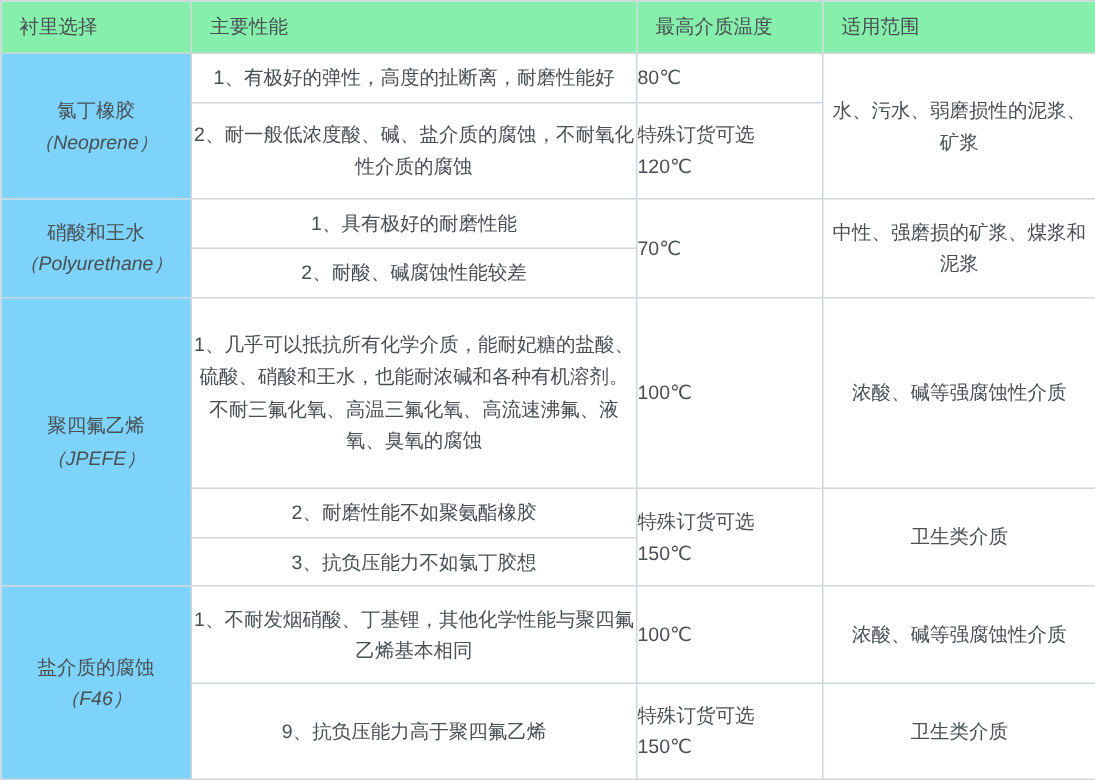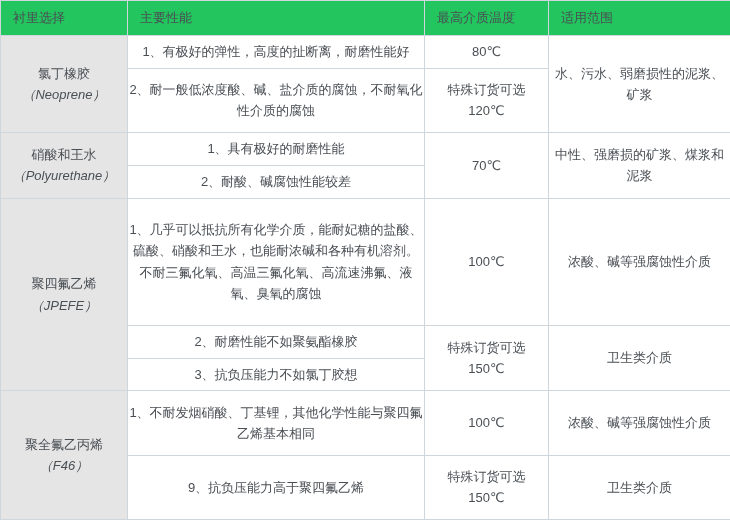--- a/index.html
+++ b/index.html
@@ -32,56 +32,55 @@
   table.spec th, table.spec td {
     border: 1px solid #cfd7dc;
     padding: 0;
     vertical-align: middle;
     font-size: 13px;
     color: #4a4f54;
     line-height: 1.65;
   }
   
   thead th {
-    background: #22c55e;
+    background: #86efac;
     color: #ffffff;
     font-weight: normal;
     font-size: 13.5px;
     height: 34px;
     border: 1px solid #1fb6b6;
     text-align: left;
   }
   thead th .pad {
     padding: 0 12px;
   }
   thead th.th0 {
     text-align: left;
   }
   
   td.label {
-    background: #e5e5e5;
+    background: #7dd3fc;
     color: #ffffff;
     text-align: center;
     font-size: 13.5px;
     line-height: 1.8;
     border: 1px solid #1fb6b6;
     padding: 4px 6px;
   }
   td.label .l1 { display: block; }
   td.label .l2 { display: block; font-style: italic; }
 
   
   td.perf {
     padding: 9px 12px 9px 13px;
     text-align: center;
     color: #4c5257;
   }
   
   td.temp {
-    text-align: center;
     color: #4c5257;
     padding: 8px 4px;
   }
   td.temp .t2 { display: block; }
   
   td.scope {
     padding: 9px 12px 9px 13px;
     text-align: center;
     color: #4c5257;
   }
@@ -167,21 +166,21 @@
           <span class="t2">150℃</span>
         </td>
         <td class="scope" rowspan="2">卫生类介质</td>
       </tr>
       <tr>
         <td class="perf">3、抗负压能力不如氯丁胶想</td>
       </tr>
 
       <tr>
         <td class="label" rowspan="2">
-          <span class="l1">聚全氟乙丙烯</span>
+          <span class="l1">盐介质的腐蚀</span>
           <span class="l2">（F46）</span>
         </td>
         <td class="perf">1、不耐发烟硝酸、丁基锂，其他化学性能与聚四氟乙烯基本相同</td>
         <td class="temp">
           <span class="t1">100℃</span>
         </td>
         <td class="scope">浓酸、碱等强腐蚀性介质</td>
       </tr>
       <tr>
         <td class="perf">9、抗负压能力高于聚四氟乙烯</td>

